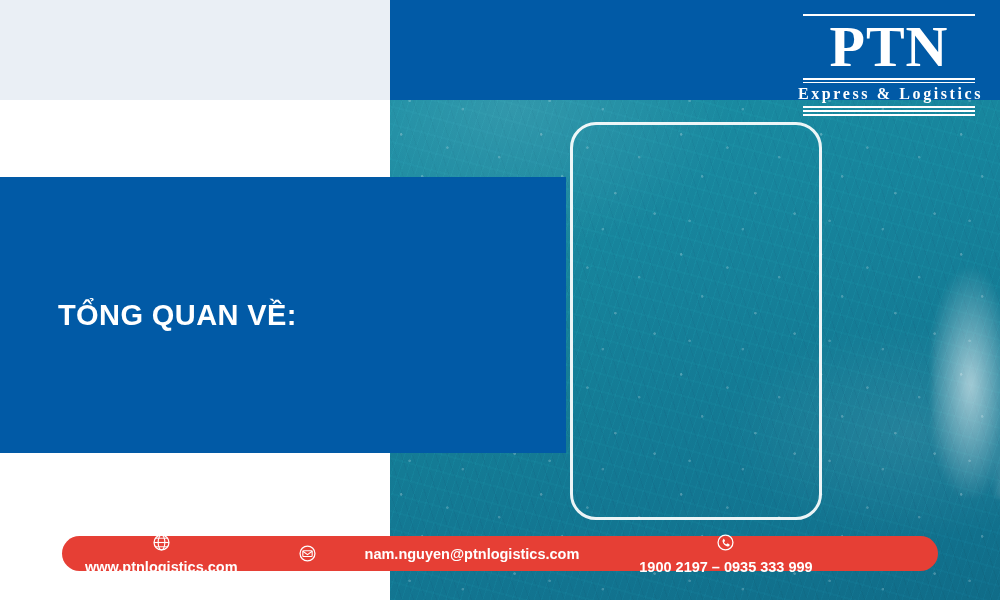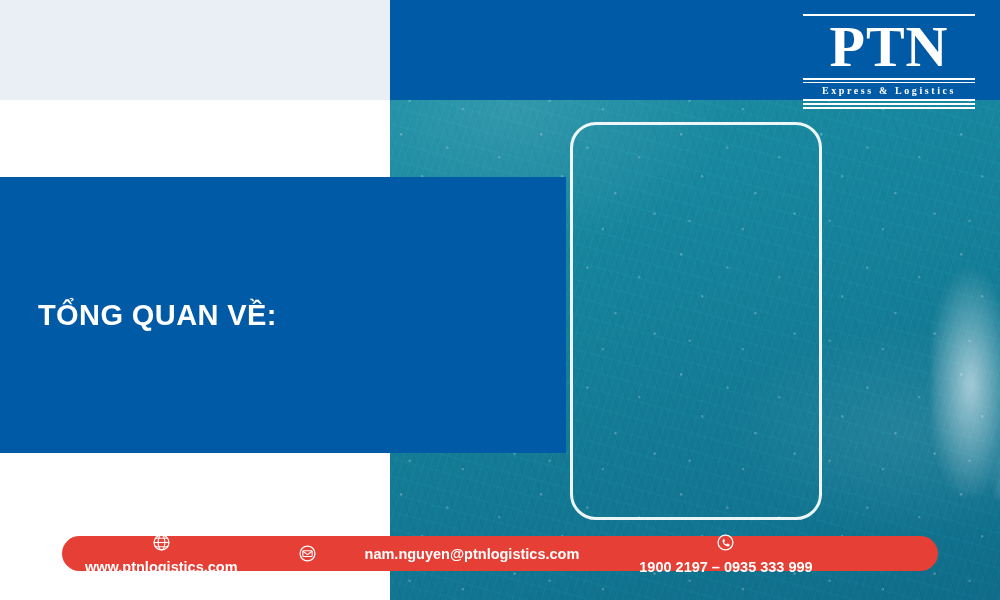--- a/index.html
+++ b/index.html
@@ -72,33 +72,33 @@
   .logo .rule{height:2px;background:#ffffff;margin:0 auto;}
   .logo .rule.top{width:172px;margin-bottom:3px;}
   .logo .ptn{
     font-family:"Liberation Serif",serif;font-weight:700;
     font-size:58px;line-height:.95;letter-spacing:1px;
   }
   .logo .rule.m1{width:172px;margin-top:4px;height:2px;}
   .logo .rule.m2{width:172px;margin-top:2px;height:1px;}
   .logo .tag{
     font-family:"Liberation Serif",serif;font-weight:700;
-    font-size:10px;letter-spacing:2.6px;margin-top:2px;white-space:nowrap;
+    font-size:16px;letter-spacing:2.6px;margin-top:2px;white-space:nowrap;
   }
   .logo .rule.b1{width:172px;margin-top:3px;height:2px;}
   .logo .rule.b2{width:172px;margin-top:2px;height:2px;}
   .logo .rule.b3{width:172px;margin-top:2px;height:2px;}
 
   
   .title-panel{
     position:absolute;left:0;top:177px;width:566px;height:276px;
     background:#015aa6;
     display:flex;align-items:center;
   }
-  .title-inner{padding-left:38px;}
+  .title-inner{padding-left:58px;}
   .title-line{
     color:#ffffff;font-weight:700;
     font-size:29px;line-height:1.48;letter-spacing:.4px;
     white-space:nowrap;
   }
 
   
   .pill{
     position:absolute;left:62px;top:536px;width:876px;height:35px;
     background:#e63f35;border-radius:18px;

